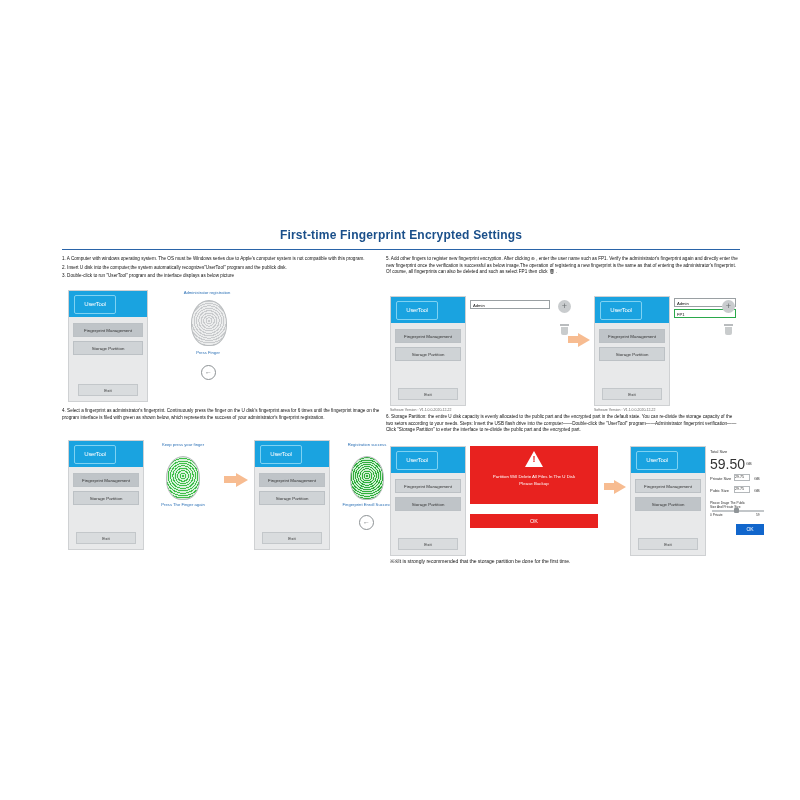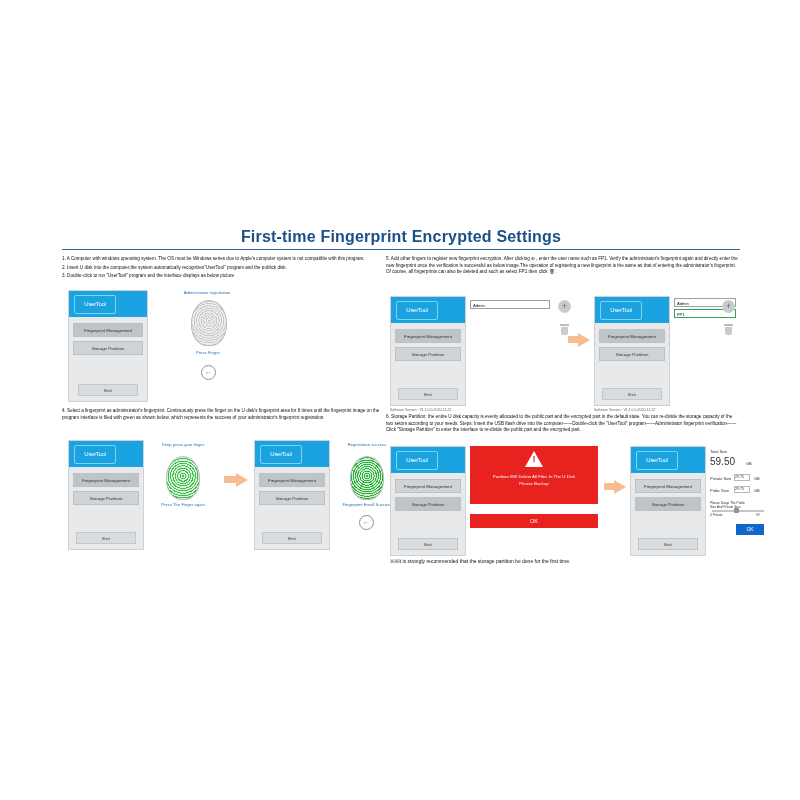--- a/index.html
+++ b/index.html
@@ -24,21 +24,21 @@
     width: 690px;
     height: 360px;
     background: #ffffff;
   }
   .title {
     position: absolute;
     left: 0;
     top: 10px;
     width: 690px;
     text-align: center;
-    font-size: 16px;
+    font-size: 12px;
     font-weight: bold;
     color: #1a4f8a;
     letter-spacing: 0.2px;
   }
   .hr {
     position: absolute;
     left: 6px;
     top: 31px;
     width: 678px;
     height: 1px;
@@ -235,21 +235,21 @@
     text-align: center;
     box-sizing: border-box;
   }
   .cap-row {
     position: absolute;
     font-size: 4px;
     color: #333333;
   }
   .cap-val {
     position: absolute;
-    font-size: 10px;
+    font-size: 14px;
     color: #333333;
   }
   .cap-input {
     position: absolute;
     height: 7px;
     background: #ffffff;
     border: 1px solid #b4b8bb;
     box-sizing: border-box;
   }
   .slider-track {

